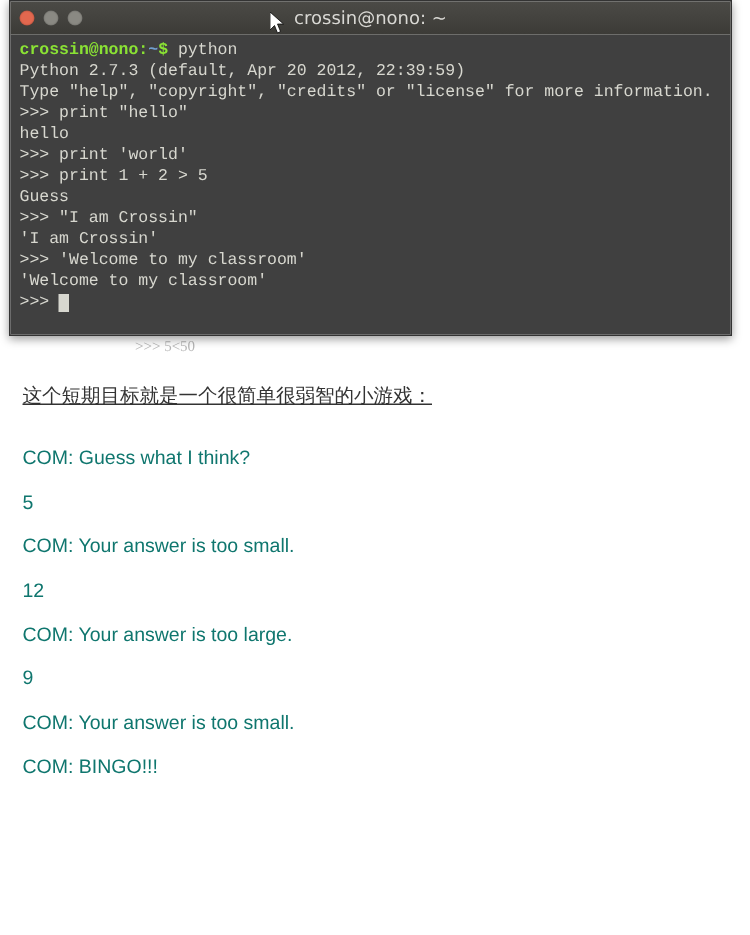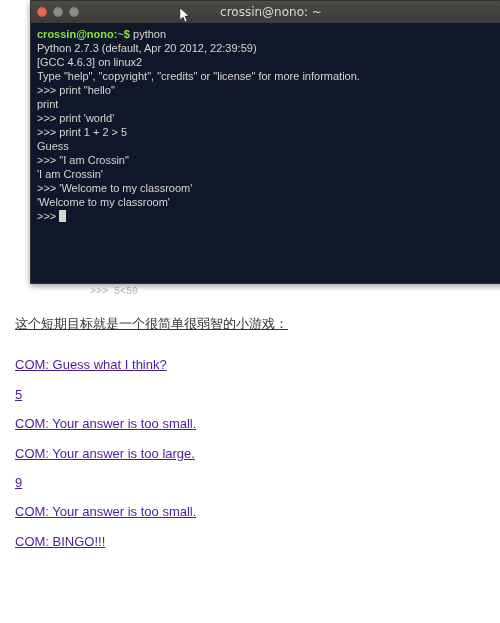--- a/index.html
+++ b/index.html
@@ -39,87 +39,85 @@
   .btn-max { background: #8a8983; }
   .title-text {
     position:absolute;
     left:0; right:0;
     text-align:center;
     color:#d9d8d4;
     font-size:12px;
     font-family: "DejaVu Sans", sans-serif;
   }
   .term-body {
-    background: #0f172a;
+    background: #404040;
     padding: 4px 6px 4px 6px;
-    font-family: Liberation Sans, sans-serif;
+    font-family: Liberation Mono, monospace;
     font-size: 11px;
     line-height: 14px;
     color: #d7d7cf;
-    height: 260px;
+    height: 200px;
     box-sizing: border-box;
     overflow:hidden;
   }
   .prompt-user { color: #8ae234; font-weight: bold;}
   .prompt-path { color: #729fcf; font-weight: bold;}
   .cursor {
     display:inline-block;
     width:7px;
     height:12px;
     background:#d7d7cf;
     vertical-align: text-bottom;
   }
   .mouse-pointer {
     position:absolute;
     left:180px; top:8px;
     color:#fff;
     font-size:14px;
     pointer-events:none;
   }
-  .top-wrap { position:relative;padding-left:24px; }
+  .top-wrap { position:relative; }
   .below-term {
-    font-family: Liberation Mono, monospace;
+    font-family: Liberation Serif, serif;
     font-size: 10px;
     color: #b7b7b7;
     margin-left: 90px;
     margin-top: 2px;
   }
   .article {
     padding: 15px 15px 10px 15px;
     line-height: 1.8;
   }
   .article p { margin: 0 0 18px 0; text-decoration: underline; }
   .game-block div {
     margin-bottom: 6px;
-    color:#4c1d95;
-    text-decoration:underline;
+    color:#0f766e;
   }
   .num-line { color: #2e3e8a; }
   .game-block { margin-bottom: 28px;}
 </style>
 </head>
 <body>
 
 <div class="top-wrap">
 <div class="terminal-window">
   <div class="title-bar">
     <div class="traffic">
       <div class="btn-circ btn-close"></div>
       <div class="btn-circ btn-min"></div>
       <div class="btn-circ btn-max"></div>
     </div>
     <div class="title-text">crossin@nono: ~</div>
   </div>
   <div class="term-body">
     <div><span class="prompt-user">crossin@nono</span><span class="prompt-user">:</span><span class="prompt-path">~</span><span class="prompt-user">$ </span><span>python</span></div>
     <div>Python 2.7.3 (default, Apr 20 2012, 22:39:59)</div>
-    <div>[GCC 4.6.3] on linux2</div>
     <div>Type "help", "copyright", "credits" or "license" for more information.</div>
     <div>&gt;&gt;&gt; print "hello"</div>
-    <div>print</div>
+    <div>hello</div>
     <div>&gt;&gt;&gt; print 'world'</div>
     <div>&gt;&gt;&gt; print 1 + 2 &gt; 5</div>
     <div>Guess</div>
     <div>&gt;&gt;&gt; "I am Crossin"</div>
     <div>'I am Crossin'</div>
     <div>&gt;&gt;&gt; 'Welcome to my classroom'</div>
     <div>'Welcome to my classroom'</div>
     <div><span>&gt;&gt;&gt; </span><span class="cursor"></span></div>
   </div>
 </div>
@@ -132,19 +130,20 @@
 
 <div class="below-term">&gt;&gt;&gt; 5&lt;50</div>
 
 <div class="article">
   <p>这个短期目标就是一个很简单很弱智的小游戏：</p>
 
   <div class="game-block">
     <div>COM: Guess what I think?</div>
     <div class="num-line">5</div>
     <div>COM: Your answer is too small.</div>
+    <div class="num-line">12</div>
     <div>COM: Your answer is too large.</div>
     <div class="num-line">9</div>
     <div>COM: Your answer is too small.</div>
     <div>COM: BINGO!!!</div>
   </div>
 
 </div>
 
 </body></html>

